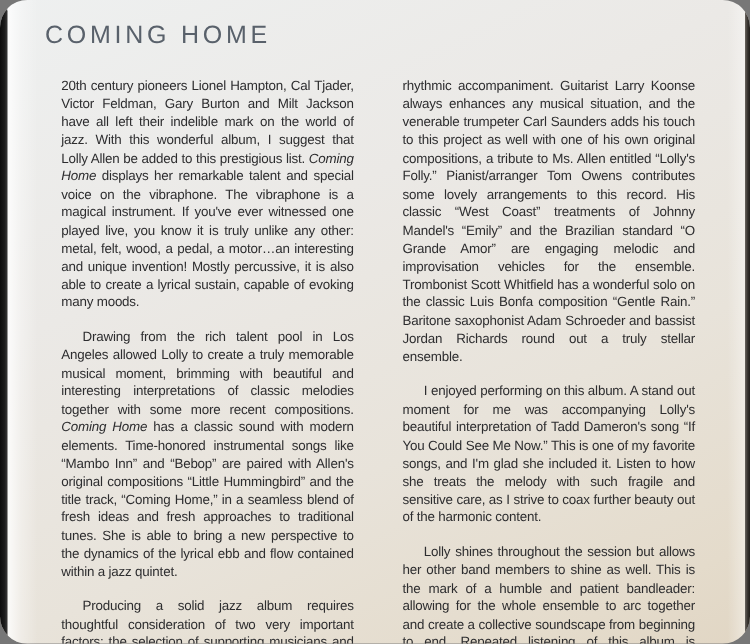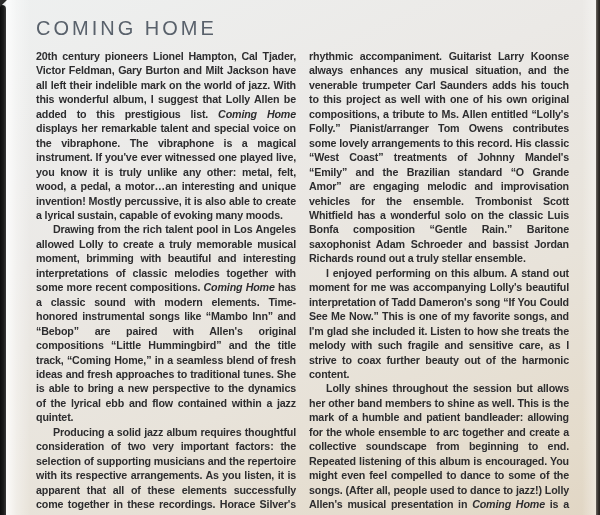--- a/index.html
+++ b/index.html
@@ -1,19 +1,20 @@
 <!DOCTYPE html>
 <html><head>
 <meta charset="utf-8">
 <style>
   html,body { margin:0; padding:0; background:#777; }
   .page {
     position:relative; width:600px; height:515px; overflow:hidden;
     background: linear-gradient(155deg, #eef0f0 0%, #ebe9e6 35%, #e8e3da 65%, #e4dbcb 90%, #e1d6c4 100%);
     font-family:"Liberation Sans", sans-serif;
+    border-radius:22px;
   }
   .edge-left {
     position:absolute; left:0; top:5px; bottom:0; width:6px;
     background: linear-gradient(90deg,#0c0c0c 0%, #1c1c1c 60%, #3a3a3a 100%);
     border-top-right-radius:4px;
   }
   .corner-mark {
     position:absolute; left:0; top:0; width:14px; height:10px;
     background: linear-gradient(135deg, #2b2b2b 0%, #2b2b2b 28%, rgba(0,0,0,0) 30%);
   }
@@ -33,21 +34,21 @@
   .title {
     font-size:20px; font-weight:300; letter-spacing:3px;
     color:#59616b; margin:0 0 9px 0;
   }
   .cols { display:flex; gap:13px; }
   .col {
     width:260px; text-align:justify;
     font-size:10.7px; line-height:14.45px; letter-spacing:-0.15px;
     color:#2d2d2f;
   }
-  .para { margin:0;font-weight:bold; }
+  .para { margin:13px; }
   .para.indent { text-indent:17px; }
   .para em { font-style:italic; }
 </style>
 </head>
 <body>
 
 <div class="page">
   <div class="edge-left-highlight"></div>
   <div class="edge-left"></div>
   <div class="corner-mark"></div>

